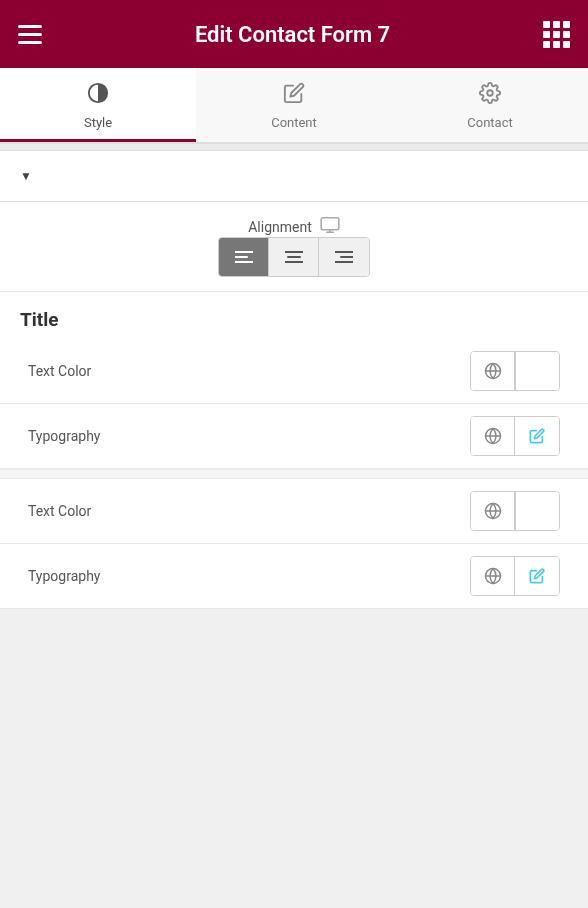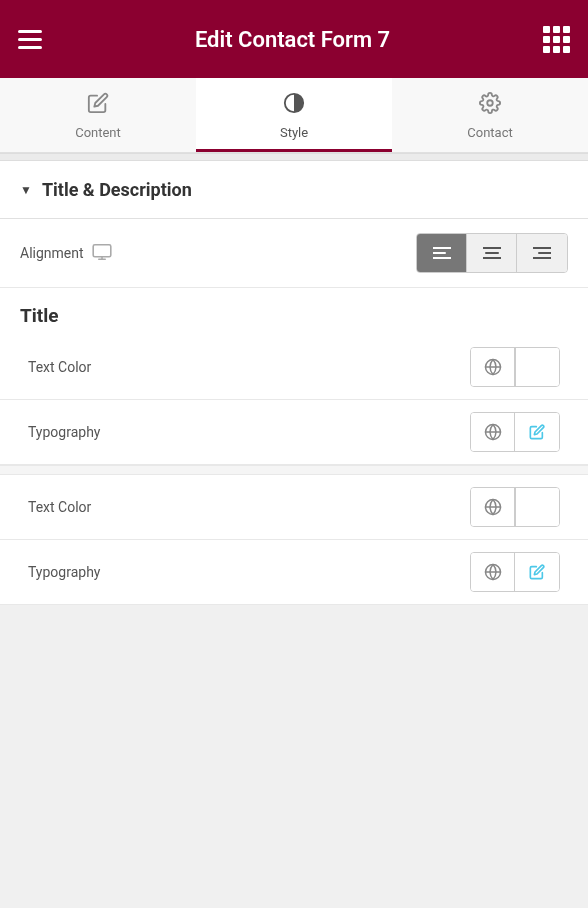--- a/index.html
+++ b/index.html
@@ -12,21 +12,21 @@
     }
 
     
     .header {
       background: #8b0030;
       color: white;
       display: flex;
       align-items: center;
       justify-content: space-between;
       padding: 0 18px;
-      height: 78px;
+      height: 68px;
     }
     .header-title {
       font-size: 22px;
       font-weight: 600;
       color: white;
     }
     .hamburger-icon, .grid-icon {
       cursor: pointer;
       display: flex;
       flex-direction: column;
@@ -129,20 +129,21 @@
       padding: 0;
     }
 
     
     .setting-row {
       display: flex;
       align-items: center;
       justify-content: space-between;
       padding: 14px 20px;
       border-bottom: 1px solid #e8e8e8;
+      flex-direction: column;
     }
     .setting-label {
       font-size: 14px;
       color: #555;
       display: flex;
       align-items: center;
       gap: 8px;
     }
     .monitor-icon {
       color: #aaa;
@@ -262,54 +263,53 @@
     <span></span>
       <span></span>
       <span></span>
     <span></span>
       <span></span>
       <span></span>
   </div>
 </div>
 
 <div class="tabs">
+  <div class="tab active">
+    <span class="tab-icon">
+      <svg width="22" height="22" viewBox="0 0 24 24" fill="none" stroke="#555" stroke-width="2">
+        <circle cx="12" cy="12" r="10"></circle>
+        <path d="M12 2a10 10 0 0 1 0 20z" fill="#555" stroke="none"></path>
+      </svg>
+    </span>
+    <span class="tab-label">Style</span>
+  </div>
   <div class="tab">
     <span class="tab-icon">
       <svg width="22" height="22" viewBox="0 0 24 24" fill="none" stroke="#888" stroke-width="2" stroke-linecap="round" stroke-linejoin="round">
         <path d="M11 4H4a2 2 0 0 0-2 2v14a2 2 0 0 0 2 2h14a2 2 0 0 0 2-2v-7"></path>
         <path d="M18.5 2.5a2.121 2.121 0 0 1 3 3L12 15l-4 1 1-4 9.5-9.5z"></path>
       </svg>
     </span>
     <span class="tab-label">Content</span>
   </div>
-  <div class="tab active">
-    <span class="tab-icon">
-      <svg width="22" height="22" viewBox="0 0 24 24" fill="none" stroke="#555" stroke-width="2">
-        <circle cx="12" cy="12" r="10"></circle>
-        <path d="M12 2a10 10 0 0 1 0 20z" fill="#555" stroke="none"></path>
-      </svg>
-    </span>
-    <span class="tab-label">Style</span>
-  </div>
   <div class="tab">
     <span class="tab-icon">
       <svg width="22" height="22" viewBox="0 0 24 24" fill="none" stroke="#888" stroke-width="2" stroke-linecap="round" stroke-linejoin="round">
         <circle cx="12" cy="12" r="3"></circle>
         <path d="M19.4 15a1.65 1.65 0 0 0 .33 1.82l.06.06a2 2 0 0 1-2.83 2.83l-.06-.06a1.65 1.65 0 0 0-1.82-.33 1.65 1.65 0 0 0-1 1.51V21a2 2 0 0 1-4 0v-.09A1.65 1.65 0 0 0 9 19.4a1.65 1.65 0 0 0-1.82.33l-.06.06a2 2 0 0 1-2.83-2.83l.06-.06A1.65 1.65 0 0 0 4.68 15a1.65 1.65 0 0 0-1.51-1H3a2 2 0 0 1 0-4h.09A1.65 1.65 0 0 0 4.6 9a1.65 1.65 0 0 0-.33-1.82l-.06-.06a2 2 0 0 1 2.83-2.83l.06.06A1.65 1.65 0 0 0 9 4.68a1.65 1.65 0 0 0 1-1.51V3a2 2 0 0 1 4 0v.09a1.65 1.65 0 0 0 1 1.51 1.65 1.65 0 0 0 1.82-.33l.06-.06a2 2 0 0 1 2.83 2.83l-.06.06A1.65 1.65 0 0 0 19.4 9a1.65 1.65 0 0 0 1.51 1H21a2 2 0 0 1 0 4h-.09a1.65 1.65 0 0 0-1.51 1z"></path>
       </svg>
     </span>
     <span class="tab-label">Contact</span>
   </div>
 </div>
 
 <div class="section-divider"></div>
 
 <div class="section-header">
   <span class="section-header-arrow">▼</span>
-  <span class="section-header-title">Title &amp; Description</span>
 </div>
 
 <div style="height:1px; background:#e0e0e0;"></div>
 
 <div class="content-area">
 
   <div class="setting-row">
     <div class="setting-label">
       <span>Alignment</span>
       <span class="monitor-icon">

